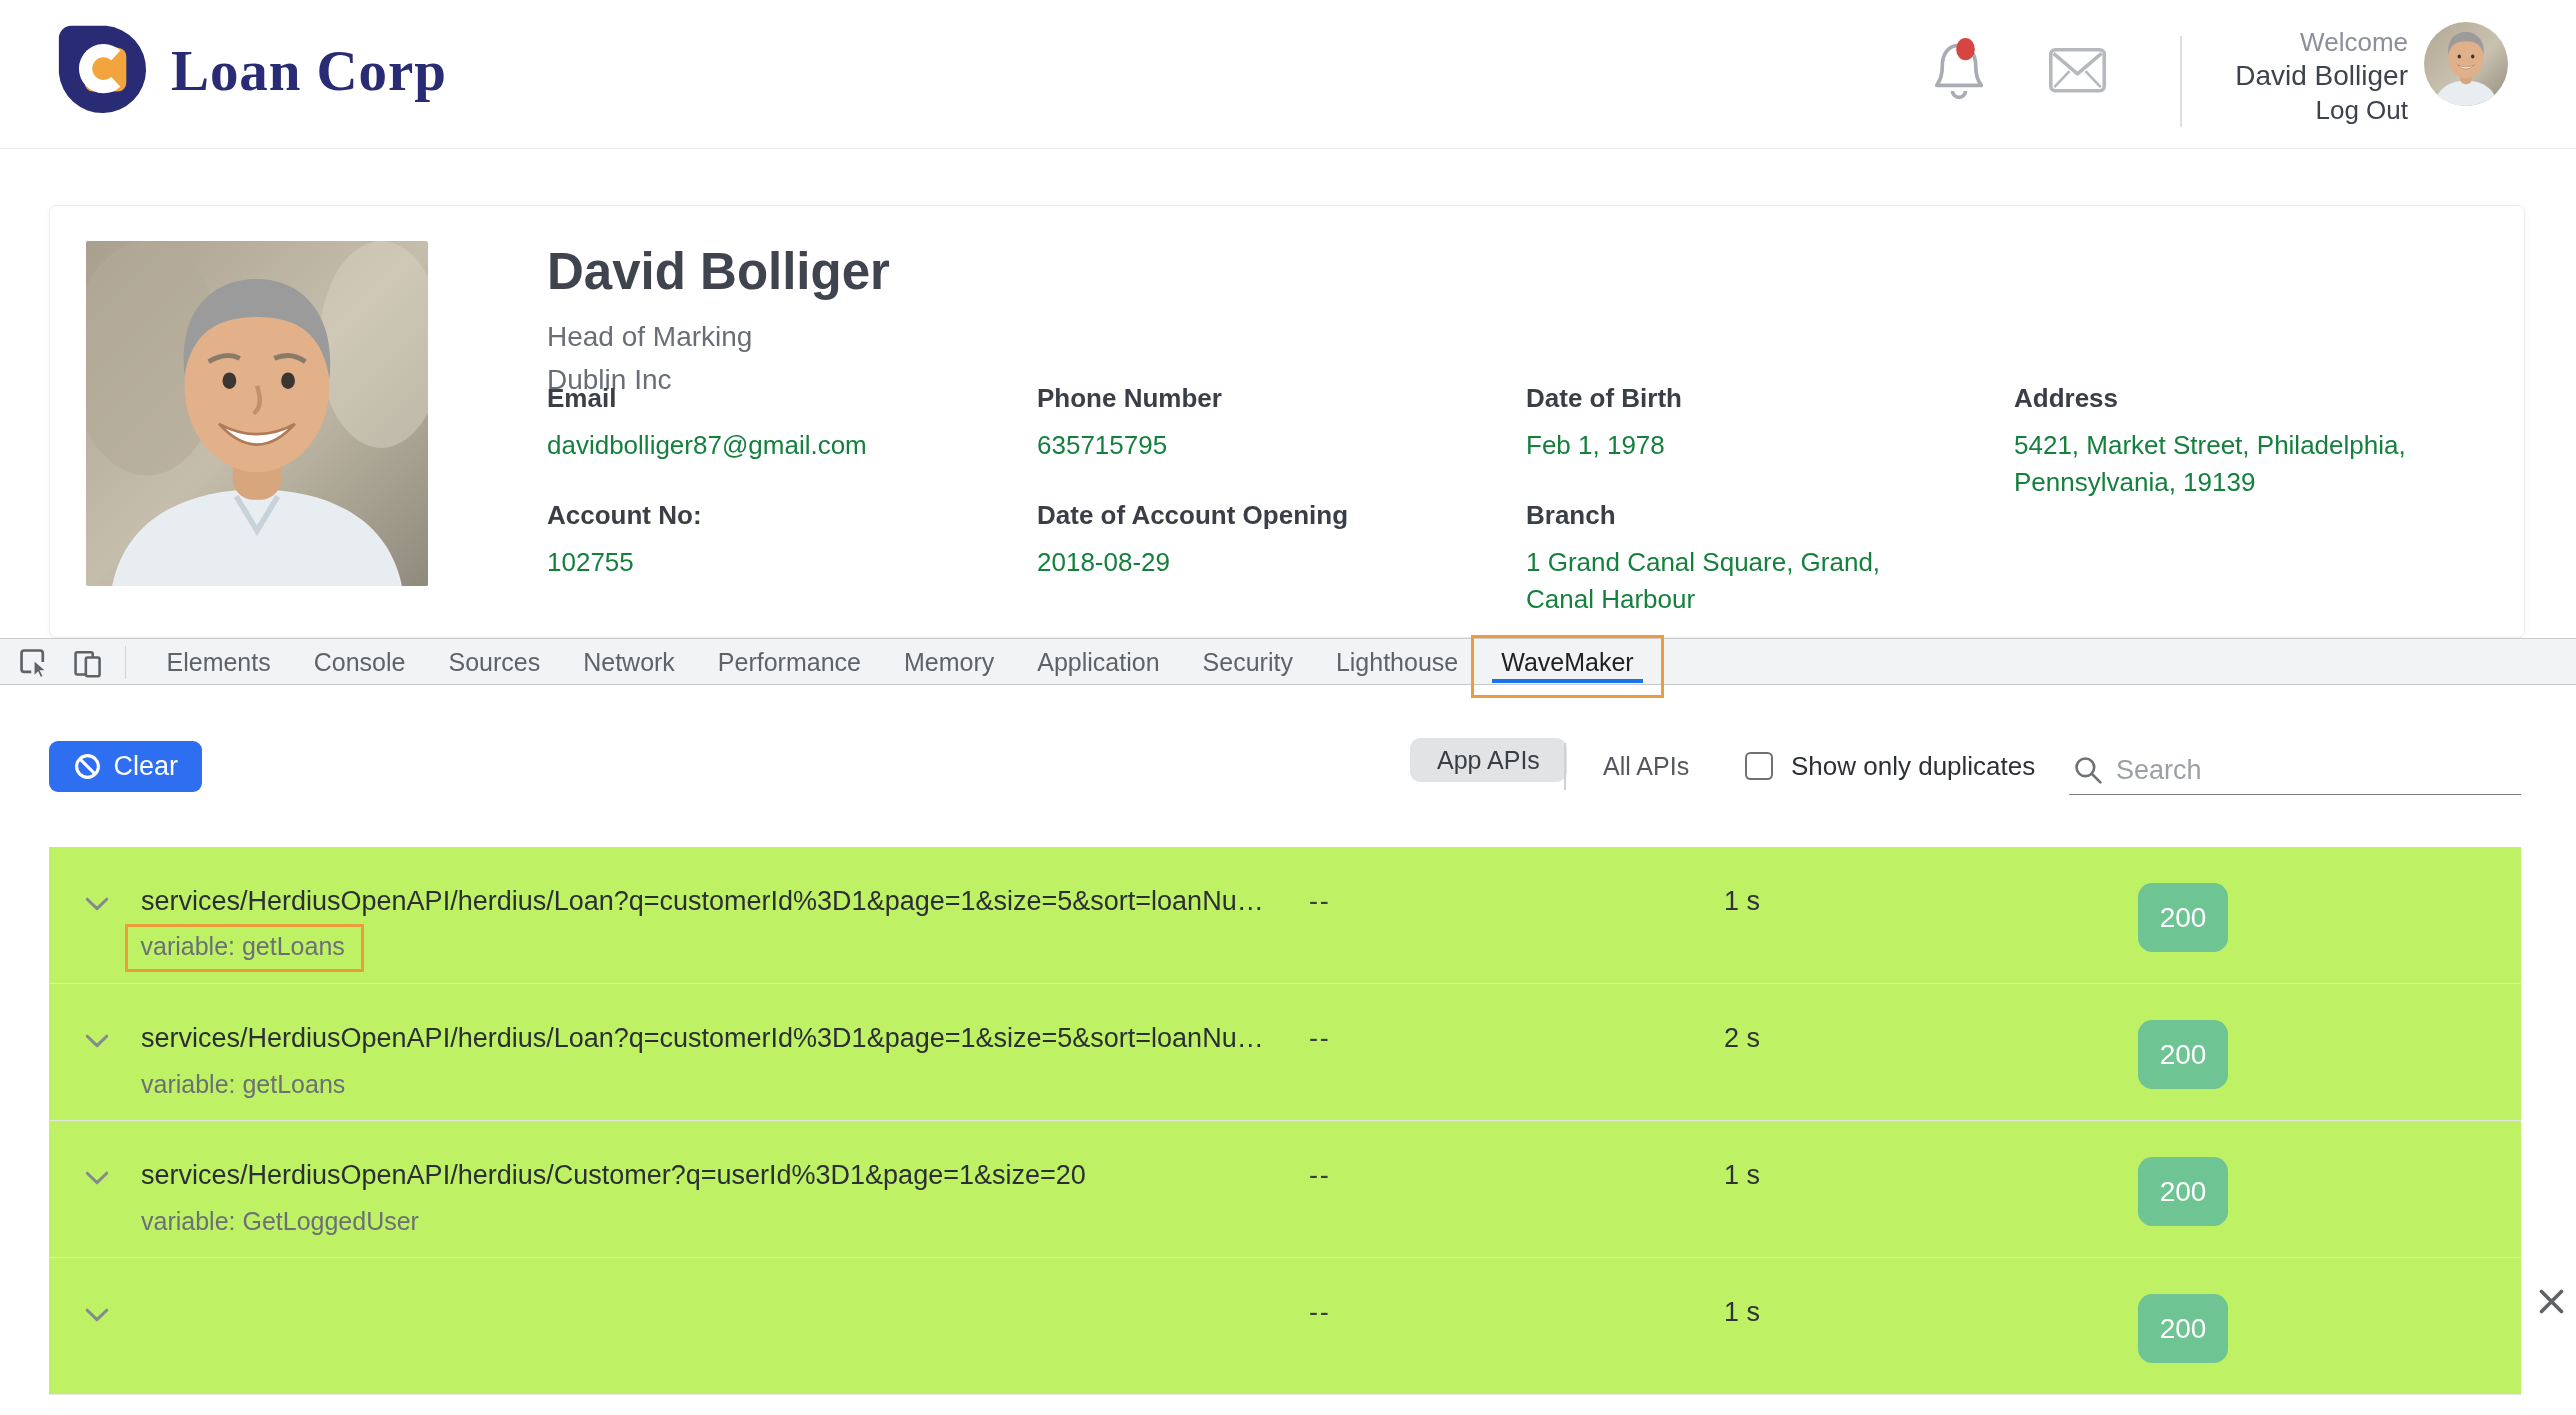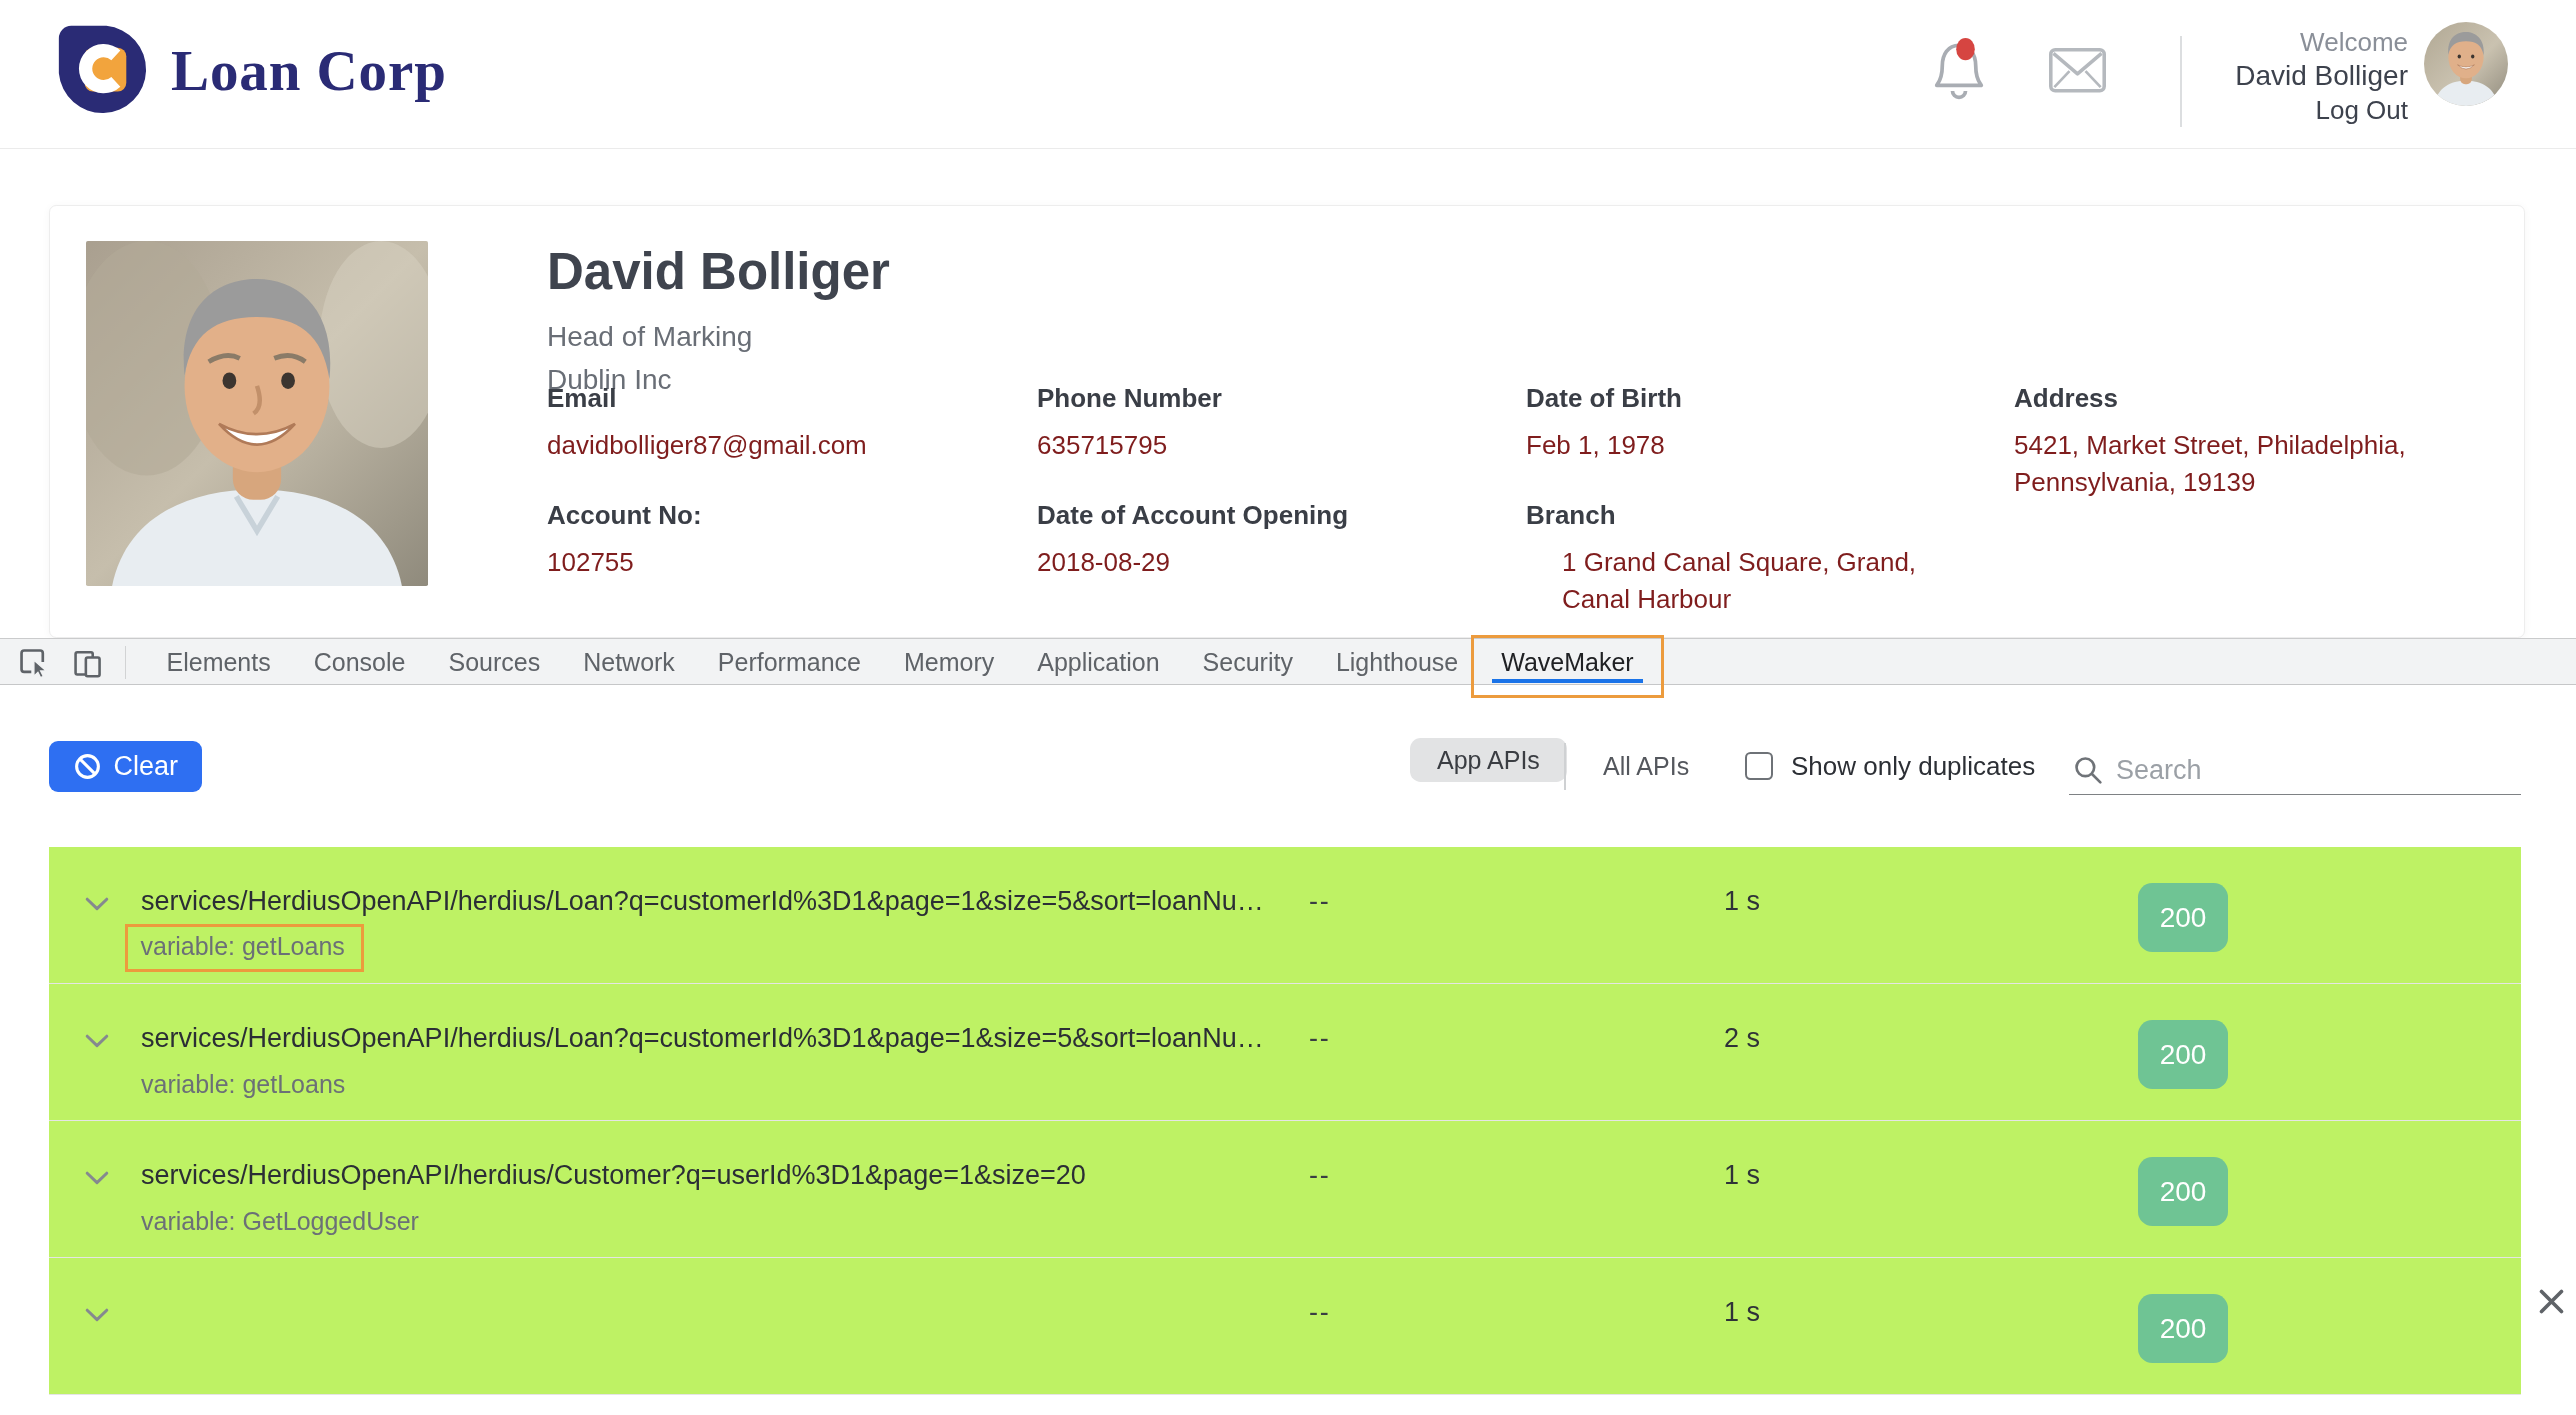--- a/index.html
+++ b/index.html
@@ -31,26 +31,26 @@
 
   
   .card { position:absolute; left:49px; top:205px; width:2476px; height:433px; background:#fff; border:0.9px solid #ededed; border-radius:7.2px; box-shadow:0 1.8px 9px rgba(0,0,0,.04); }
   .photo { position:absolute; left:36px; top:35px; width:342px; height:345px; overflow:hidden; border-radius:1.8px; }
   .photo svg { width:100%; height:100%; }
   .p-name { position:absolute; left:497px; top:36px; font-size:51px; font-weight:700; color:#3f444e; }
   .p-title { position:absolute; left:497px; top:115px; font-size:28px; color:#696e76; }
   .p-company { position:absolute; left:497px; top:158px; font-size:28px; color:#696e76; }
   .field { position:absolute; }
   .field .lbl { font-size:26px; font-weight:700; color:#3a3e46; }
-  .field .val { margin-top:13.4px; font-size:26px; color:#7f1d1d; line-height:37px; }
+  .field .val { margin-top:13.4px; font-size:26px; color:#15803d; line-height:37px; }
   .f0 { left:497px;  top:177px; } .f1 { left:987px; top:177px; }
   .f2 { left:1476px; top:177px; } .f3 { left:1964px; top:177px; }
   .f3 .val { max-width:430px; }
   .f4 { left:497px;  top:294px; } .f5 { left:987px; top:294px; }
-  .f6 { left:1476px; top:294px; } .f6 .val { max-width:412px;margin-left:36px; }
+  .f6 { left:1476px; top:294px; } .f6 .val { max-width:412px; }
 
   
   .devtools { position:absolute; left:0; top:638px; width:2576px; height:47px; background:#f2f3f4; border-top:0.9px solid #cacbcc; border-bottom:0.9px solid #c6c7c8; }
   .icon-inspect { position:absolute; left:18px; top:8px; width:31px; height:31px; cursor:pointer; }
   .icon-device { position:absolute; left:73px; top:9px; width:30px; height:30px; cursor:pointer; }
   .dt-div { position:absolute; left:125px; top:7.2px; width:0.9px; height:33px; background:#d2d3d4; }
   .dt-tabs { position:absolute; left:145px; top:0; height:47px; display:flex; align-items:flex-end; }
   .dt-tab { position:relative; padding:0 21.5px; font-size:25px; color:#5f6368; line-height:47px; cursor:pointer; white-space:nowrap; }
   .dt-tab.active { color:#202124; }
   .tab-underline { position:absolute; left:12.5px; right:12.5px; bottom:2.7px; height:4.5px; background:var(--tab-active-blue,#1a73e8); }

